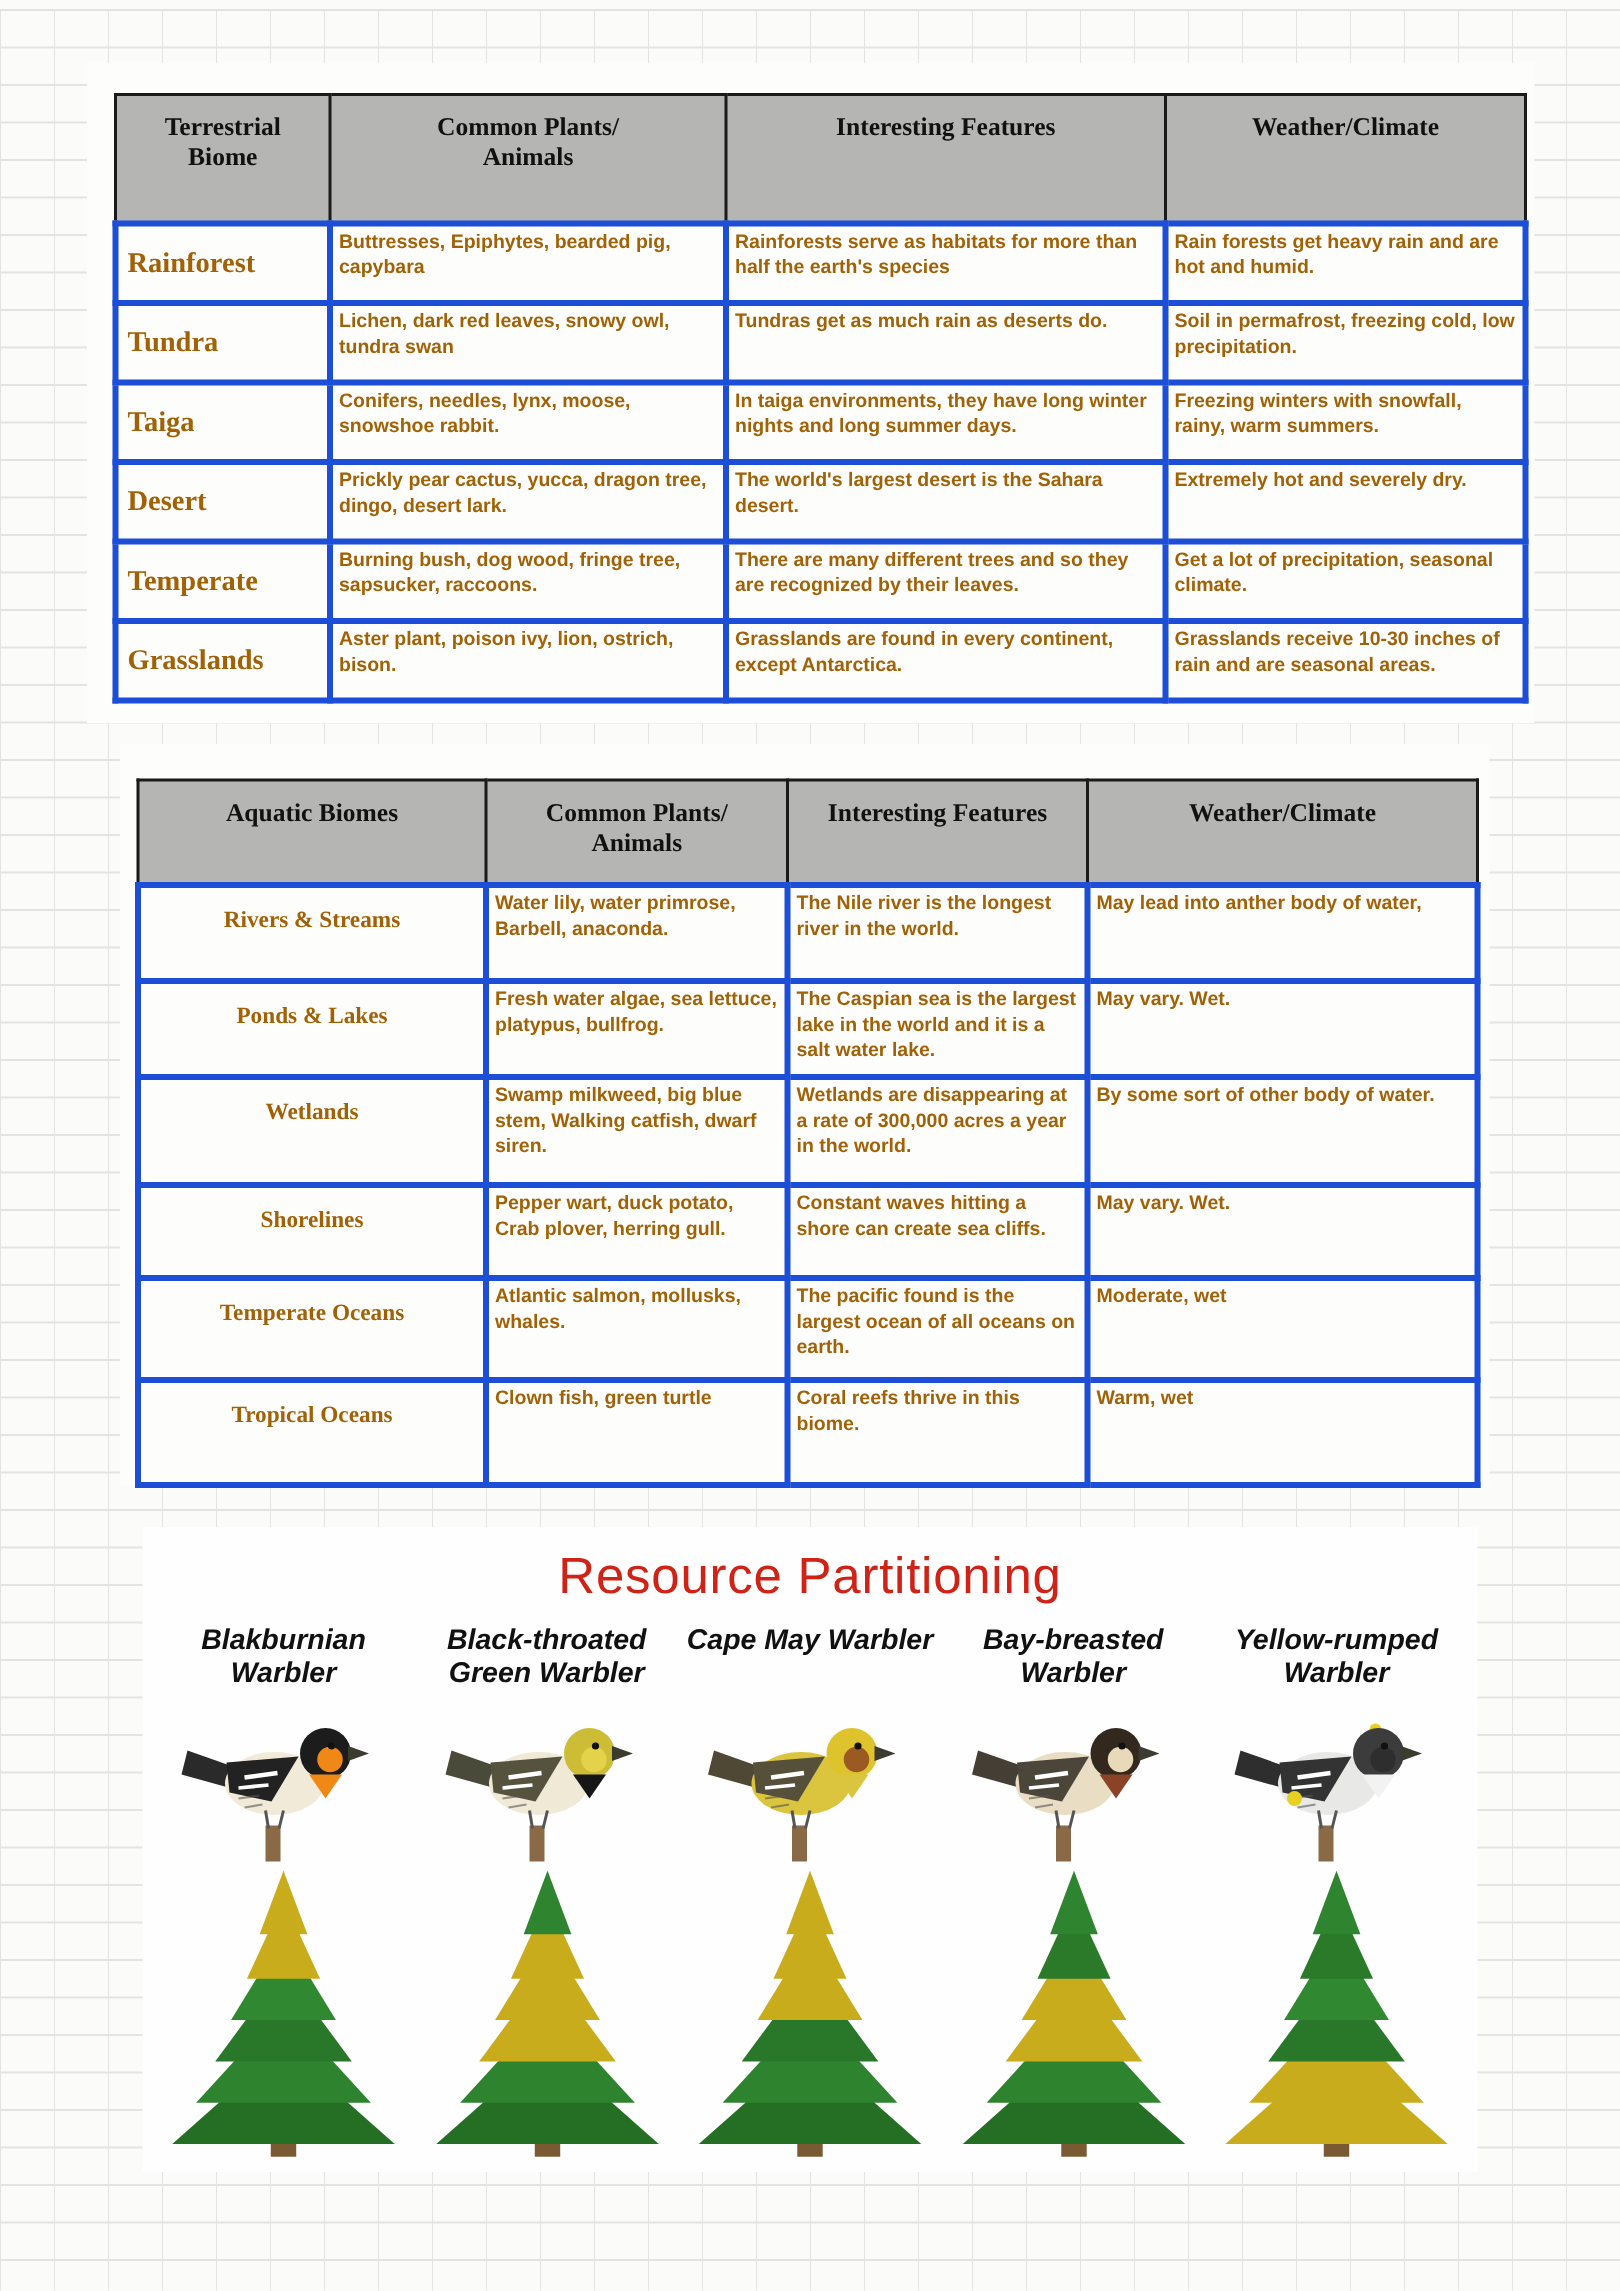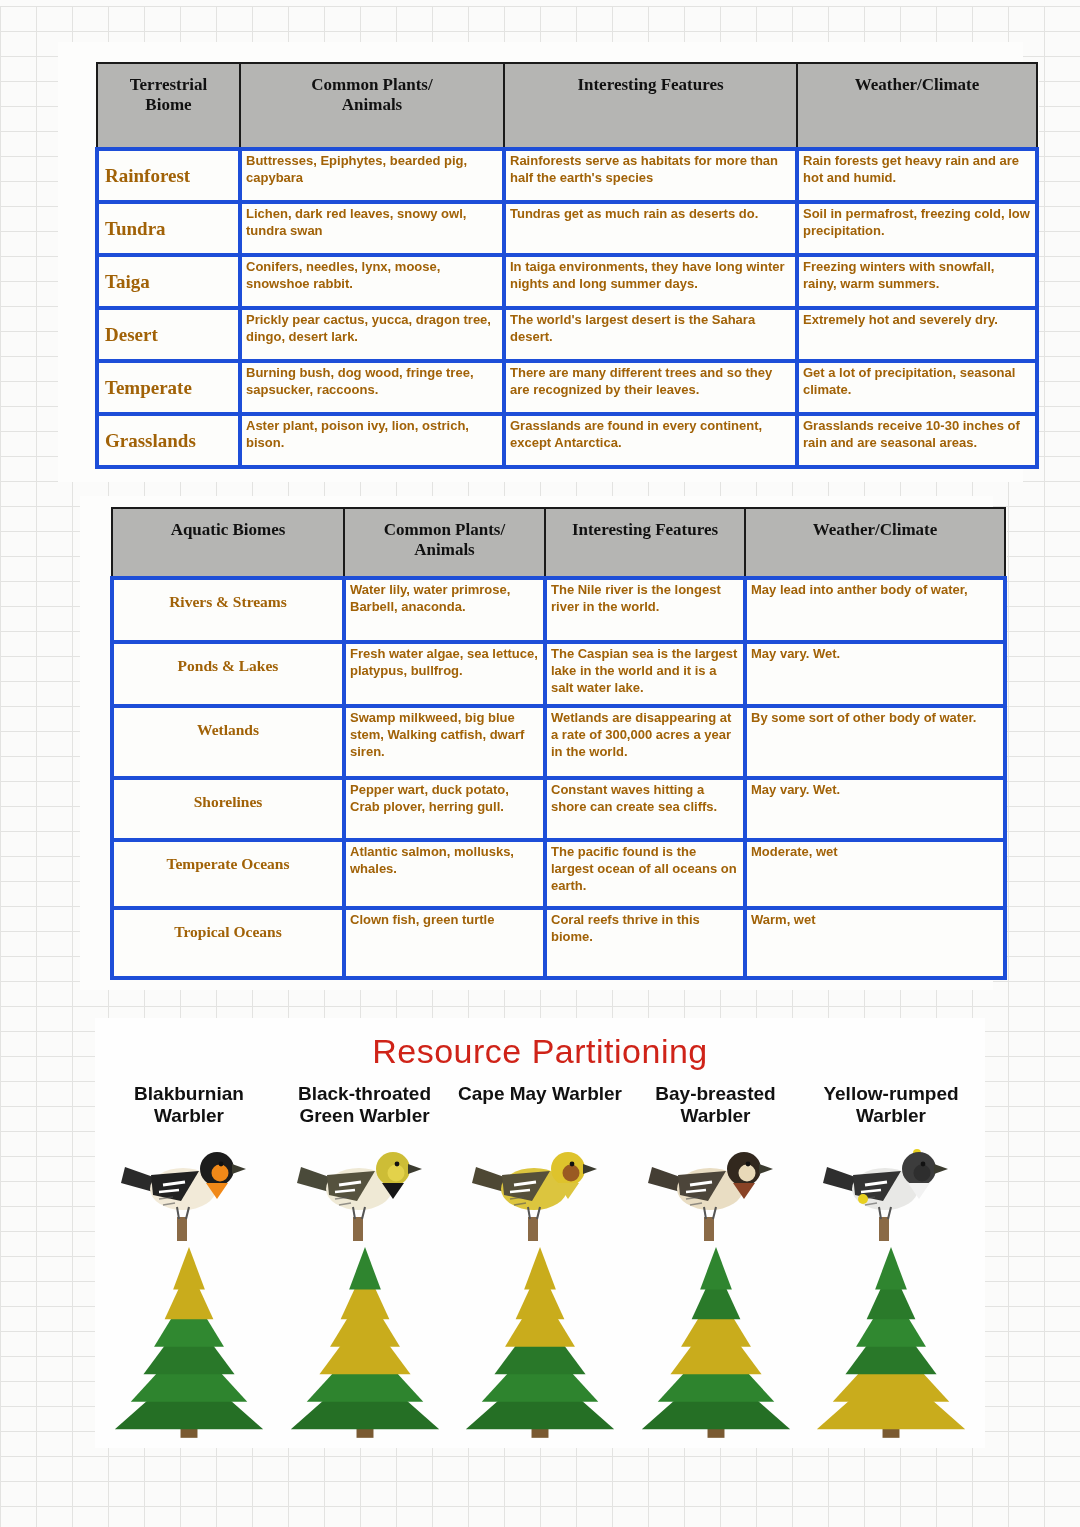--- a/index.html
+++ b/index.html
@@ -17,21 +17,21 @@
       linear-gradient(to right, #e3e3e1 1px, transparent 1px),
       linear-gradient(to bottom, #e3e3e1 1px, transparent 1px);
     background-size: 36px 25px;
   }
   .mat { position: absolute; background: #fdfdfc; }
   #mat1 { left: 58px; top: 42px; width: 965px; height: 440px; }
   #mat2 { left: 80px; top: 496px; width: 913px; height: 494px; }
 
   table.biome {
     border-collapse: collapse; table-layout: fixed;
-    background: #fdfdfb; position: absolute; margin-left: 20px;
+    background: #fdfdfb; position: absolute;
   }
   table.biome th {
     background: #b5b5b3;
     border: 2px solid #1a1a1a;
     font-family: "Liberation Serif", serif;
     font-size: 17px; font-weight: bold; color: #111;
     vertical-align: top; text-align: center;
     padding: 11px 4px 0 4px;
     white-space: pre-line;
   }
@@ -39,41 +39,41 @@
     border: 4px solid #1d4ed8;
     font-size: 13px; font-weight: bold; color: #a16207;
     padding: 1px 4px; vertical-align: top; line-height: 1.32;
   }
   #t1 { left: 75px; top: 62px; width: 940px; }
   #t1 th { height: 86px; }
   #t1 td.biome-name {
     font-family: "Liberation Serif", serif;
     font-size: 19px; vertical-align: middle; padding-left: 6px;
   }
-  #t2 { left: 90px; top: 507px; width: 893px; padding-left: 11px; }
+  #t2 { left: 90px; top: 519px; width: 893px; padding-left: 11px; }
   #t2 th { height: 70px; }
   #t2 td.biome-name {
     font-family: "Liberation Serif", serif;
     font-size: 15.5px; text-align: center;
     vertical-align: top; padding-top: 12px;
   }
 
   .rp-panel {
     position: absolute; left: 95px; top: 1018px;
     width: 890px; height: 430px; background: #fefefe;
   }
   .rp-title {
     text-align: center; font-size: 34px; font-weight: normal;
     color: #cf2318; padding-top: 14px; letter-spacing: 0.5px;
   }
   .rp-grid {
     display: flex; justify-content: space-between;
     padding: 8px 8px 0 8px;
   }
-  .rp-col { width: 172px; display: flex; flex-direction: column; align-items: center; }
+  .rp-col { width: 172px; display: flex; flex-direction: column; align-items: center; font-style: italic; }
   .rp-name {
     font-size: 19px; font-weight: bold; text-align: center;
     line-height: 1.15; min-height: 48px; color: #111; margin-top: 4px;
   }
   .bird { width: 148px; height: 112px; margin-top: 2px; }
   .tree { width: 170px; height: 196px; margin-top: 0; }
 </style>
 </head>
 <body>
 

